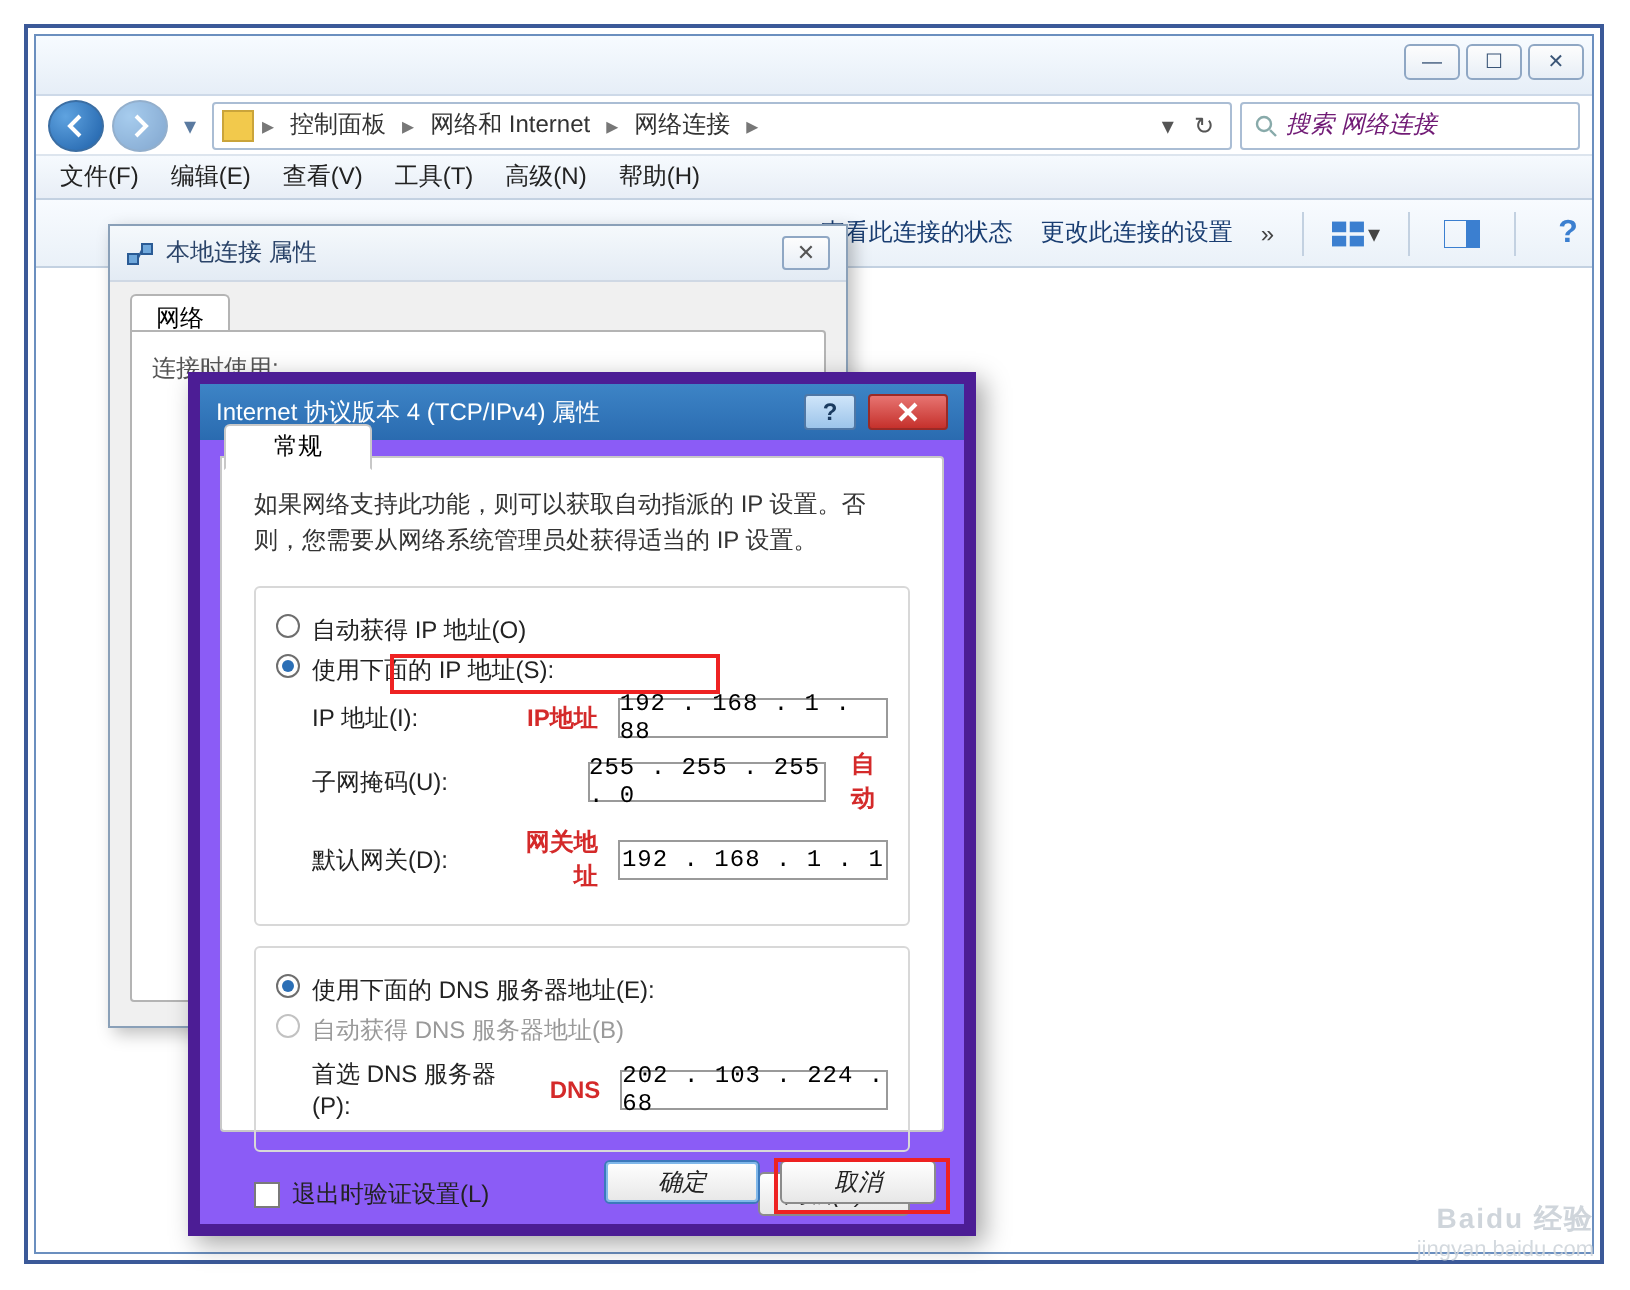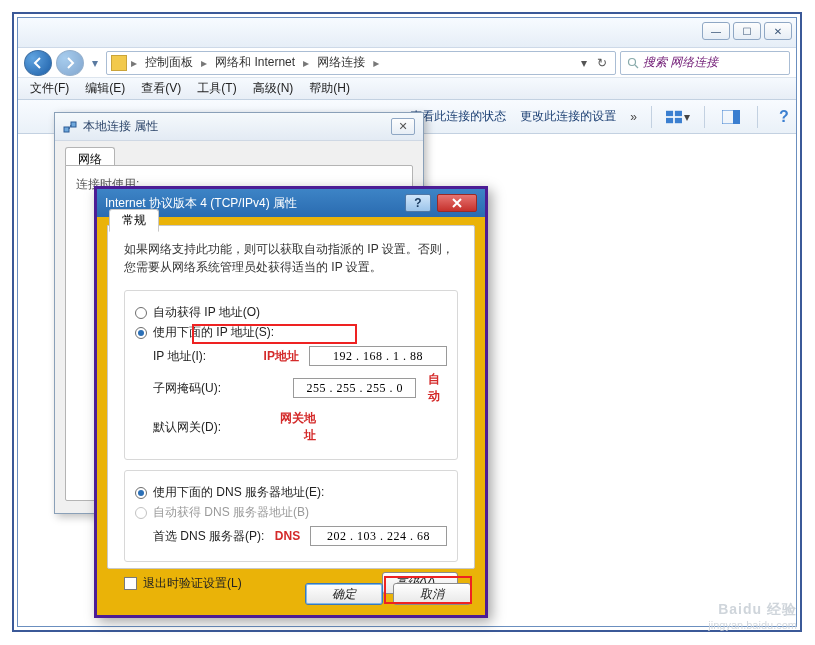--- a/index.html
+++ b/index.html
@@ -169,22 +169,22 @@
   background: #fff;
   border-radius: 0 2px 2px 2px;
   padding: 10px;
   color:#555;
 }
 
 .ipv4-dialog {
   position: absolute;
   left: 80px; top: 172px;
   width: 394px; height: 432px;
-  border: 3px solid #4c1d95;
-  background: #eab308;
+  border: 6px solid #4c1d95;
+  background: #8b5cf6;
   box-shadow: 4px 4px 12px rgba(0,0,0,.35);
   z-index: 10;
 }
 .ipv4-title {
   height: 28px;
   background: linear-gradient(#3d84c6, #2a6bb0);
   color: #fff;
   display:flex; align-items:center;
   padding: 0 8px;
   gap: 6px;
@@ -216,36 +216,36 @@
   border-radius: 0 2px 2px 2px;
   padding: 14px 16px 12px;
 }
 .ipv4-tab-label {
   position: absolute;
   left: 12px; top: 20px;
   border: 1px solid #c8c8c8;
   border-bottom: 1px solid #fff;
   border-radius: 3px 3px 0 0;
   background: #fff;
-  padding: 2px 12px;
+  padding: 2px 24px;
   z-index: 11;
 }
 .ipv4-desc {
   color:#333; line-height: 1.5;
   margin-bottom: 14px;
 }
 .group {
   border: 1px solid #d8d8d8;
   border-radius: 3px;
   padding: 10px 10px 10px 10px;
   margin-bottom: 10px;
   position: relative;
 }
 .radio-row {
-  display:flex; align-items:center;
+  display:flex; align-items:flex-start;
   gap: 6px;
   margin: 3px 0;
   color:#222;
 }
 .radio-row.disabled { color:#9a9a9a; }
 .radio-dot {
   width: 12px; height: 12px;
   border: 1px solid #6e6e6e;
   border-radius: 50%;
   background: #fff;
@@ -260,21 +260,21 @@
   margin: 5px 0 5px 18px;
   gap: 8px;
 }
 .field-label { width: 110px; color:#222; }
 .annot { color:#d42a2a; font-weight:bold; width: 45px; text-align:right; margin-right:2px;}
 .ip-input {
   width: 155px; height: 20px;
   border: 1px solid #9a9a9a;
   background: #fff;
   display:flex; align-items:center; justify-content:center;
-  font-family: Liberation Serif, serif;
+  font-family: Liberation Mono, monospace;
   letter-spacing: .5px;
 }
 .ip-input.empty { color:#bbb; }
 .chk-row {
   display:flex; align-items:center;
   gap:6px; color:#222;justify-content:flex-end;
 }
 .chk-box { width:13px; height:13px; border:1px solid #7a7a7a; background:#fff; }
 .adv-btn, .ok-btn, .cancel-btn {
   height: 22px;
@@ -433,20 +433,21 @@
         </div>
         <div class="field-row">
           <span class="field-label">子网掩码(U):</span>
           <span class="annot" style="width:45px"></span>
           <div class="ip-input">255 . 255 . 255 .  0</div>
           <span style="color:#d42a2a;font-weight:bold;margin-left:4px">自动</span>
         </div>
         <div class="field-row">
           <span class="field-label">默认网关(D):</span>
           <span class="annot">网关地址</span>
+          <div class="ip-input">192 . 168 .  1  .  1</div>
         </div>
       </div>
 
       <div class="group">
         <div class="radio-row">
           <div class="radio-dot checked"></div>
           <span>使用下面的 DNS 服务器地址(E):</span>
         </div>
         <div class="radio-row disabled">
           <div class="radio-dot"></div>

